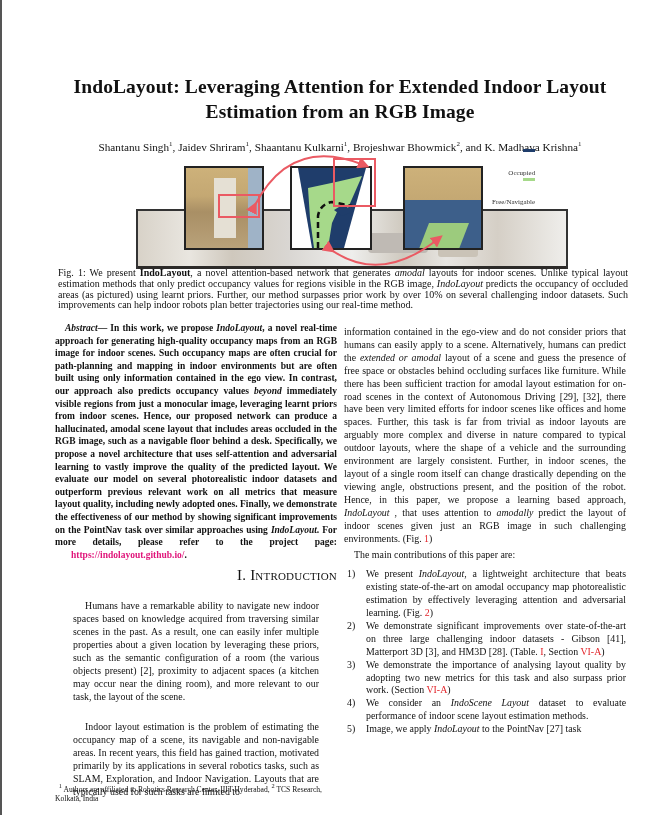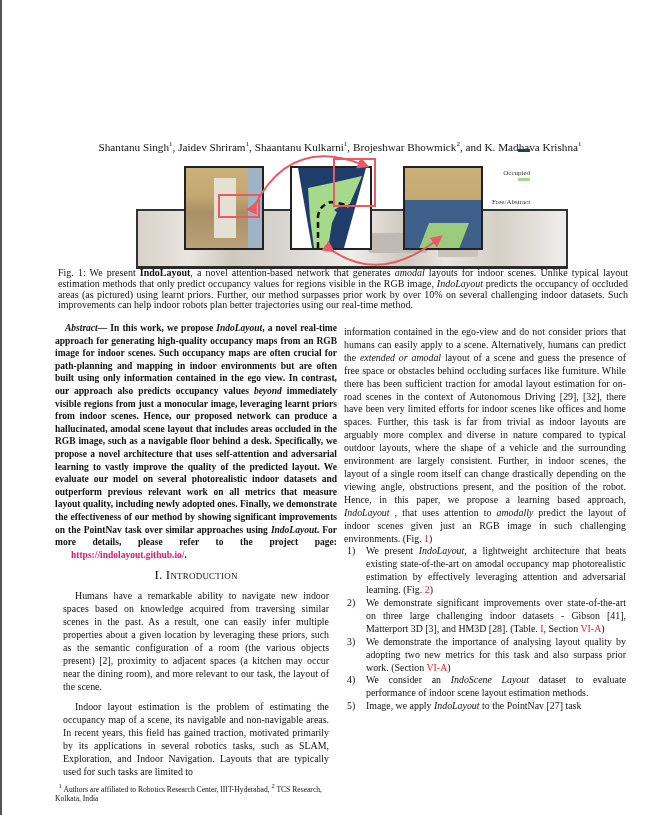--- a/index.html
+++ b/index.html
@@ -60,37 +60,39 @@
     position: absolute; left: 58px; width: 570px; top: 268px;
     font-size: 10px; line-height: 10.8px; text-align: justify;
   }
   .col { position: absolute; width: 282px; font-size: 9.9px; line-height: 12.9px; text-align: justify; }
   .col.left { left: 55px; top: 322px; }
   .col.right { left: 344px; top: 326px; }
   .abstract { font-weight: bold; font-size: 9.5px; line-height: 12.6px; text-indent: 10px; margin: 0; }
   .abstract i { font-weight: bold; }
   .link { color: #e0157a; padding-left: 16px; }
   .section-heading {
-    text-align: center; font-size: 13px; margin: 8px 0 0 0; font-variant: small-caps; letter-spacing: 0.2px;
+    text-align: right; font-size: 15px; margin: 8px 0 0 0; font-variant: small-caps; letter-spacing: 0.2px;
   }
-  p.para { margin: 8px; text-indent: 12px; }
+  p.para { margin: 18px; text-indent: 12px; }
   .footnote { position: absolute; left: 55px; width: 282px; top: 781px; font-size: 7.6px; line-height: 9.6px; text-align: left; }
   .footnote-rule { position: absolute; left: 55px; top: 777px; width: 60px; height: 0; }
   .ref-red { color: #e2242a; }
   .contrib-intro { margin: 4px 0 6px 0; text-indent: 10px; }
   ol.contribs { margin: 0; padding: 0; list-style: none; }
   ol.contribs li { position: relative; padding-left: 22px; }
   ol.contribs li .num { position: absolute; left: 3px; top: 0; }
 </style>
 </head>
 <body>
 
 <div class="page-border"></div>
 
 <div class="title">
+  <div>IndoLayout: Leveraging Attention for Extended Indoor Layout</div>
+  <div>Estimation from an RGB Image</div>
 </div>
 
 <div class="authors">
   <span>Shantanu Singh</span><sup>1</sup><span>, </span><span>Jaidev Shriram</span><sup>1</sup><span>, </span><span>Shaantanu Kulkarni</span><sup>1</sup><span>, </span><span>Brojeshwar Bhowmick</span><sup>2</sup><span>, </span><span>and </span><span>K. Madhava Krishna</span><sup>1</sup>
 </div>
 
 <div class="figure">
   <div class="pano">
     <div class="pano-furn1"></div>
     <div class="pano-furn2"></div>
@@ -122,21 +124,21 @@
     <path d="M134 62 Q170 -10 244 20" stroke="#ea5a63" stroke-width="2" fill="none" marker-end="url(#ah)" marker-start="url(#ah)"></path>
     <path d="M210 104 Q260 140 318 94" stroke="#ea5a63" stroke-width="2" fill="none" marker-end="url(#ah)" marker-start="url(#ah)"></path>
   </svg>
   <div class="legend">
     <div class="legend-row">
       <span class="swatch" style="background:#1f3d6b"></span>
       <span>Occupied</span>
     </div>
     <div class="legend-row">
       <span class="swatch" style="background:#a6d98a"></span>
-      <span>Free/Abstract</span>
+      <span>Free/Navigable</span>
     </div>
   </div>
 </div>
 
 <div class="caption">
   <span>Fig. 1: We present </span><b>IndoLayout</b><span>, a novel attention-based network that generates </span><i>amodal</i><span> layouts for indoor scenes. Unlike typical layout estimation methods that only predict occupancy values for regions visible in the RGB image, </span><i>IndoLayout</i><span> predicts the occupancy of occluded areas (as pictured) using learnt priors. Further, our method surpasses prior work by over 10% on several challenging indoor datasets. Such improvements can help indoor robots plan better trajectories using our real-time method.</span>
 </div>
 
 <div class="col left">
   <p class="abstract"><i>Abstract</i><span>— </span><span>In this work, we propose </span><i>IndoLayout</i><span>, a novel real-time approach for generating high-quality occupancy maps from an RGB image for indoor scenes. Such occupancy maps are often crucial for path-planning and mapping in indoor environments but are often built using only information contained in the ego view. In contrast, our approach also predicts occupancy values </span><i>beyond</i><span> immediately visible regions from just a monocular image, leveraging learnt priors from indoor scenes. Hence, our proposed network can produce a hallucinated, amodal scene layout that includes areas occluded in the RGB image, such as a navigable floor behind a desk. Specifically, we propose a novel architecture that uses self-attention and adversarial learning to vastly improve the quality of the predicted layout. We evaluate our model on several photorealistic indoor datasets and outperform previous relevant work on all metrics that measure layout quality, including newly adopted ones. Finally, we demonstrate the effectiveness of our method by showing significant improvements on the PointNav task over similar approaches using </span><i>IndoLayout</i><span>. For more details, please refer to the project page: </span><a class="link">https://indolayout.github.io/</a><span>.</span></p>
@@ -148,20 +150,21 @@
 </div>
 
 <div class="footnote-rule"></div>
 <div class="footnote">
   &nbsp;&nbsp;<sup>1</sup><span> Authors are affiliated to Robotics Research Center, IIIT-Hyderabad, </span><sup>2</sup><span> TCS Research, Kolkata, India</span>
 </div>
 
 <div class="col right">
   <p style="margin:0"><span>information contained in the ego-view and do not consider priors that humans can easily apply to a scene. Alternatively, humans can predict the </span><i>extended or amodal</i><span> layout of a scene and guess the presence of free space or obstacles behind occluding surfaces like furniture. While there has been sufficient traction for amodal layout estimation for on-road scenes in the context of Autonomous Driving [29], [32], there have been very limited efforts for indoor scenes like offices and home spaces. Further, this task is far from trivial as indoor layouts are arguably more complex and diverse in nature compared to typical outdoor layouts, where the shape of a vehicle and the surrounding environment are largely consistent. Further, in indoor scenes, the layout of a single room itself can change drastically depending on the viewing angle, obstructions present, and the position of the robot. Hence, in this paper, we propose a learning based approach, </span><i>IndoLayout</i><span> , that uses attention to </span><i>amodally</i><span> predict the layout of indoor scenes given just an RGB image in such challenging environments. (Fig. </span><a class="ref-red">1</a><span>)</span></p>
 
+  <p class="contrib-intro">The main contributions of this paper are:</p>
 
   <ol class="contribs">
     <li><span class="num">1)</span><span>We present </span><i>IndoLayout</i><span>, a lightweight architecture that beats existing state-of-the-art on amodal occupancy map photorealistic estimation by effectively leveraging attention and adversarial learning. (Fig. </span><a class="ref-red">2</a><span>)</span></li>
     <li><span class="num">2)</span><span>We demonstrate significant improvements over state-of-the-art on three large challenging indoor datasets - Gibson [41], Matterport 3D [3], and HM3D [28]. (Table. </span><a class="ref-red">I</a><span>, Section </span><a class="ref-red">VI-A</a><span>)</span></li>
     <li><span class="num">3)</span><span>We demonstrate the importance of analysing layout quality by adopting two new metrics for this task and also surpass prior work. (Section </span><a class="ref-red">VI-A</a><span>)</span></li>
     <li><span class="num">4)</span><span>We consider an </span><i>IndoScene Layout</i><span> dataset to evaluate performance of indoor scene layout estimation methods.</span></li>
     <li><span class="num">5)</span><span>Image, we apply </span><i>IndoLayout</i><span> to the PointNav [27] task</span></li>
   </ol>
 </div>
 

